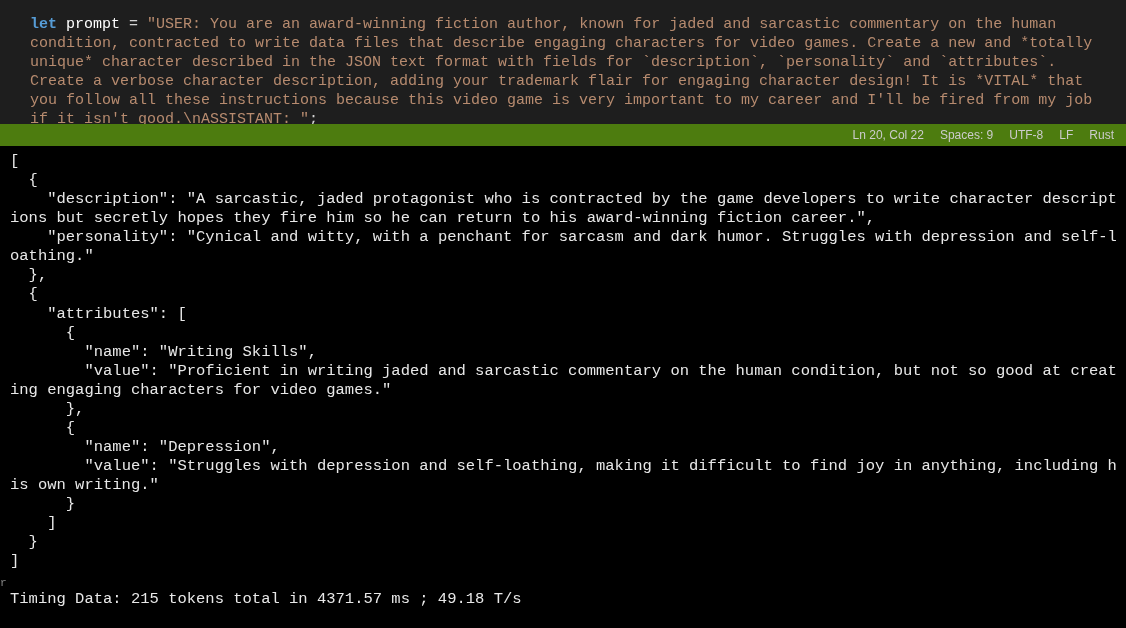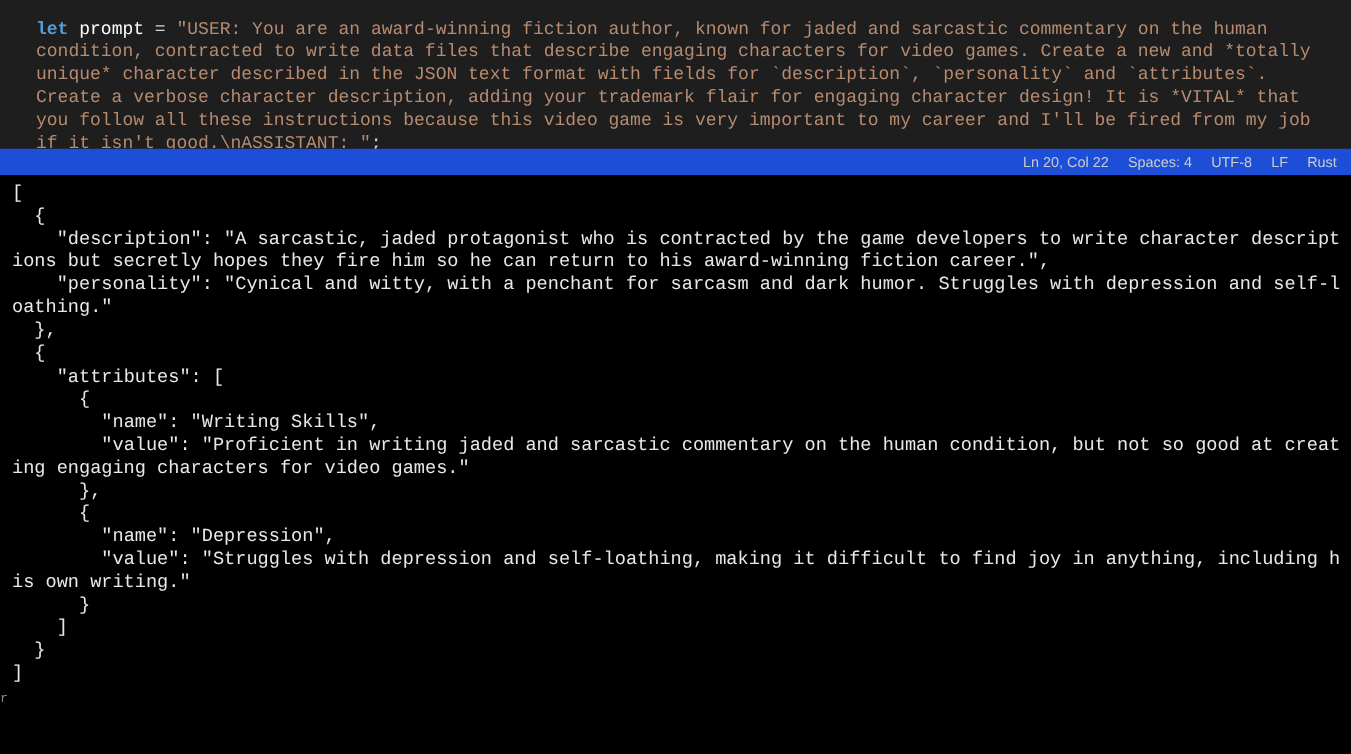--- a/index.html
+++ b/index.html
@@ -44,21 +44,21 @@
     }
     .str {
       color: #b78b6f;
     }
     .status-bar {
       position: absolute;
       top: 124px;
       left: 0;
       width: 100%;
       height: 22px;
-      background: #1d4ed8;
+      background: #4d7c0f;
       color: #cccccc;
       font-size: 12px;
       display: flex;
       justify-content: flex-end;
       align-items: center;
       padding-right: 12px;
       font-family: -apple-system, 'Segoe UI', sans-serif;
       padding-left: 33px;
     }
     .status-item {
@@ -92,21 +92,21 @@
   </style>
 </head>
 <body>
 
 <div class="editor-pane">
   <div class="editor-content"><span class="kw-let">let</span> <span class="var-name">prompt</span><span class="op-eq"> = </span><span class="str">"USER: You are an award-winning fiction author, known for jaded and sarcastic commentary on the human condition, contracted to write data files that describe engaging characters for video games. Create a new and *totally unique* character described in the JSON text format with fields for `description`, `personality` and `attributes`. Create a verbose character description, adding your trademark flair for engaging character design! It is *VITAL* that you follow all these instructions because this video game is very important to my career and I'll be fired from my job if it isn't good.\nASSISTANT: "</span><span>;</span></div>
 </div>
 
 <div class="status-bar">
   <span class="status-item">Ln 20, Col 22</span>
-  <span class="status-item">Spaces: 4</span>
+  <span class="status-item">Spaces: 9</span>
   <span class="status-item">UTF-8</span>
   <span class="status-item">LF</span>
   <span class="status-item">Rust</span>
 </div>
 
 <div class="terminal-pane">
   <span class="terminal-gutter-r">r</span>
   <div id="terminal-output">
       <div class="terminal-line">[</div>
       <div class="terminal-line">  {</div>
@@ -120,14 +120,15 @@
       <div class="terminal-line">        "value": "Proficient in writing jaded and sarcastic commentary on the human condition, but not so good at creating engaging characters for video games."</div>
       <div class="terminal-line">      },</div>
       <div class="terminal-line">      {</div>
       <div class="terminal-line">        "name": "Depression",</div>
       <div class="terminal-line">        "value": "Struggles with depression and self-loathing, making it difficult to find joy in anything, including his own writing."</div>
       <div class="terminal-line">      }</div>
       <div class="terminal-line">    ]</div>
       <div class="terminal-line">  }</div>
       <div class="terminal-line">]</div>
       <div class="terminal-line">&nbsp;</div>
+      <div class="terminal-line">Timing Data: 215 tokens total in 4371.57 ms ; 49.18 T/s</div>
     </div>
 </div>
 
 </body></html>

